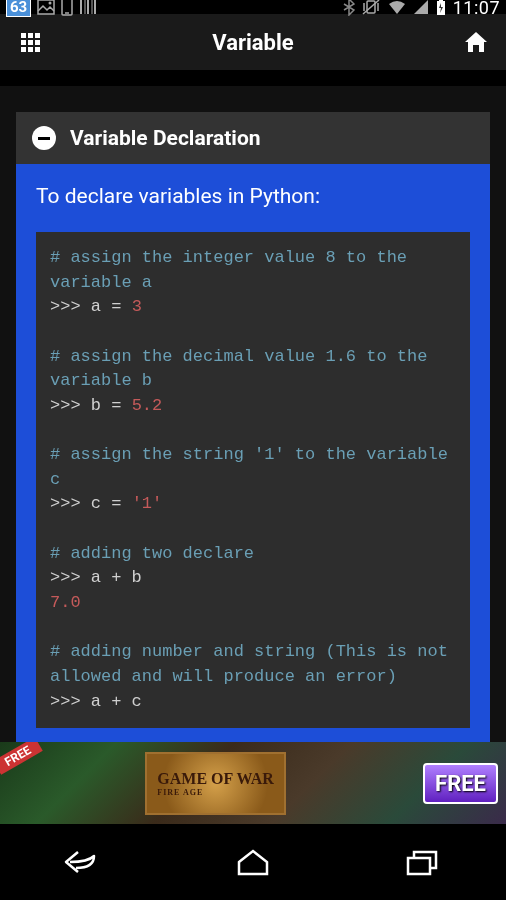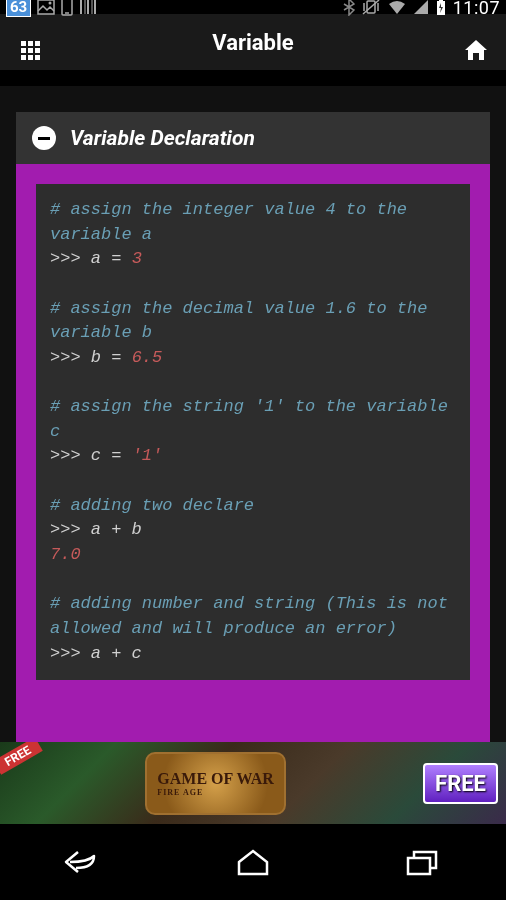--- a/index.html
+++ b/index.html
@@ -5,47 +5,47 @@
   * { margin: 0; padding: 0; box-sizing: border-box; }
   html, body { width: 506px; height: 900px; overflow: hidden; font-family: Roboto, Arial, sans-serif; background: #000; }
   
   .statusbar { height: 14px; background: #000; display: flex; align-items: center; padding: 0 6px; color: #fff; font-size: 15px; }
   .status-left { display: flex; align-items: center; gap: 6px; }
   .status-right { margin-left: auto; display: flex; align-items: center; gap: 6px; }
   .status-badge { background: #4A90D9; color: #fff; padding: 0 3px; font-weight: bold; border: 1px solid #fff; }
   .status-icon svg { display: block; }
   .status-time { font-size: 18px; color: #fff; letter-spacing: 0.5px; }
   
-  .appbar { height: 56px; background: #1a1a1a; display: flex; align-items: flex-start; padding: 16px 10px; }
+  .appbar { height: 56px; background: #1a1a1a; display: flex; align-items: center; padding: 16px 10px; }
   .appbar-title { flex: 1; text-align: center; color: #fff; font-size: 22px; font-weight: bold; }
   .appbar-btn { width: 40px; height: 40px; display: flex; align-items: center; justify-content: center; }
   .grid-icon { display: grid; grid-template-columns: repeat(3, 5px); grid-template-rows: repeat(3, 5px); gap: 2px; }
   .grid-icon span { background: #fff; }
   
   .content { position: absolute; top: 86px; bottom: 76px; left: 0; right: 0; background: #111; padding: 26px 16px 0 16px; overflow: hidden; }
-  .content-inner { background: #a21caf; height: 100%; overflow: hidden; font-style: italic; }
+  .content-inner { background: #1d4ed8; height: 100%; overflow: hidden; }
   
   .section-header { background: #333; padding: 14px 16px; display: flex; align-items: center; gap: 14px; }
   .collapse-icon { width: 24px; height: 24px; border-radius: 50%; background: #fff; display: flex; align-items: center; justify-content: center; }
   .collapse-icon::after { content: ""; width: 12px; height: 3px; background: #000; }
   .section-title { color: #fff; font-size: 21px; font-weight: bold; }
   
   .section-body { padding: 20px 20px 8px 20px; }
   .intro { color: #fff; font-size: 21px; margin-bottom: 24px; }
   
   .code { background: #2d2d2d; padding: 14px 14px; font-family: "Courier New", monospace; font-size: 17px; line-height: 1.45; white-space: pre-wrap; word-wrap: break-word; }
   .c-comment { color: #6a9fb5; }
   .c-prompt { color: #d0d0d0; }
   .c-num { color: #c55a5a; }
   .c-str { color: #c55a5a; }
   .c-out { color: #c55a5a; margin-top: 16px; }
   
   .ad { position: absolute; left: 0; right: 0; bottom: 76px; height: 82px; background: linear-gradient(135deg,#1a3a1a 0%,#2a5a2a 20%,#3a2a1a 40%,#4a3a2a 60%,#2a4a3a 80%,#3a2a4a 100%); display: flex; align-items: center; justify-content: space-between; padding: 0 8px; overflow: hidden; }
   .ad-free-left { position: absolute; left: -6px; top: 6px; transform: rotate(-30deg); background: #c33; color: #fff; font-size: 12px; font-weight: bold; padding: 1px 10px; }
-  .ad-logo { margin: 11px auto; background: radial-gradient(circle,#d4a04a 0%,#8a5a1a 70%); padding: 16px 10px; border-radius: 10px; font-family: serif; font-weight: bold; color: #3a1a0a; font-size: 16px; border: 2px solid #a07030; }
+  .ad-logo { margin: 11px auto; background: radial-gradient(circle,#d4a04a 0%,#8a5a1a 70%); padding: 16px 10px; border-radius: 0; font-family: serif; font-weight: bold; color: #3a1a0a; font-size: 16px; border: 2px solid #a07030; }
   .ad-logo small { display:block; font-size:8px; text-align:left; letter-spacing:1px; }
   .ad-free-right { background: linear-gradient(180deg,#b080ff,#6020c0); color: #fff; font-size: 22px; font-weight: bold; padding: 6px 10px; border: 2px solid #fff; border-radius: 4px; text-shadow: 1px 1px 2px #000; }
   
   .navbar { position: absolute; bottom: 0; left: 0; right: 0; height: 76px; background: #000; display: flex; align-items: center; justify-content: space-around; }
   .nav-btn { width: 70px; height: 50px; display: flex; align-items: center; justify-content: center; }
 </style>
 </head>
 <body>
 
 <div class="statusbar">
@@ -131,25 +131,26 @@
   </div>
 </div>
 
 <div class="content">
   <div class="content-inner">
     <div class="section-header">
       <div class="collapse-icon"></div>
       <div class="section-title">Variable Declaration</div>
     </div>
     <div class="section-body">
-      <div class="code"><span class="c-comment"># assign the integer value 4 to the variable a</span>
+      <div class="intro">To declare variables in Python:</div>
+      <div class="code"><span class="c-comment"># assign the integer value 8 to the variable a</span>
 <span class="c-prompt">&gt;&gt;&gt; a = </span><span class="c-num">3</span>
 
 <span class="c-comment"># assign the decimal value 1.6 to the variable b</span>
-<span class="c-prompt">&gt;&gt;&gt; b = </span><span class="c-num">6.5</span>
+<span class="c-prompt">&gt;&gt;&gt; b = </span><span class="c-num">5.2</span>
 
 <span class="c-comment"># assign the string '1' to the variable c</span>
 <span class="c-prompt">&gt;&gt;&gt; c = </span><span class="c-str">'1'</span>
 
 <span class="c-comment"># adding two declare</span>
 <span class="c-prompt">&gt;&gt;&gt; a + b</span>
 <span class="c-out">7.0</span>
 
 <span class="c-comment"># adding number and string (This is not allowed and will produce an error)</span>
 <span class="c-prompt">&gt;&gt;&gt; a + c</span></div>

